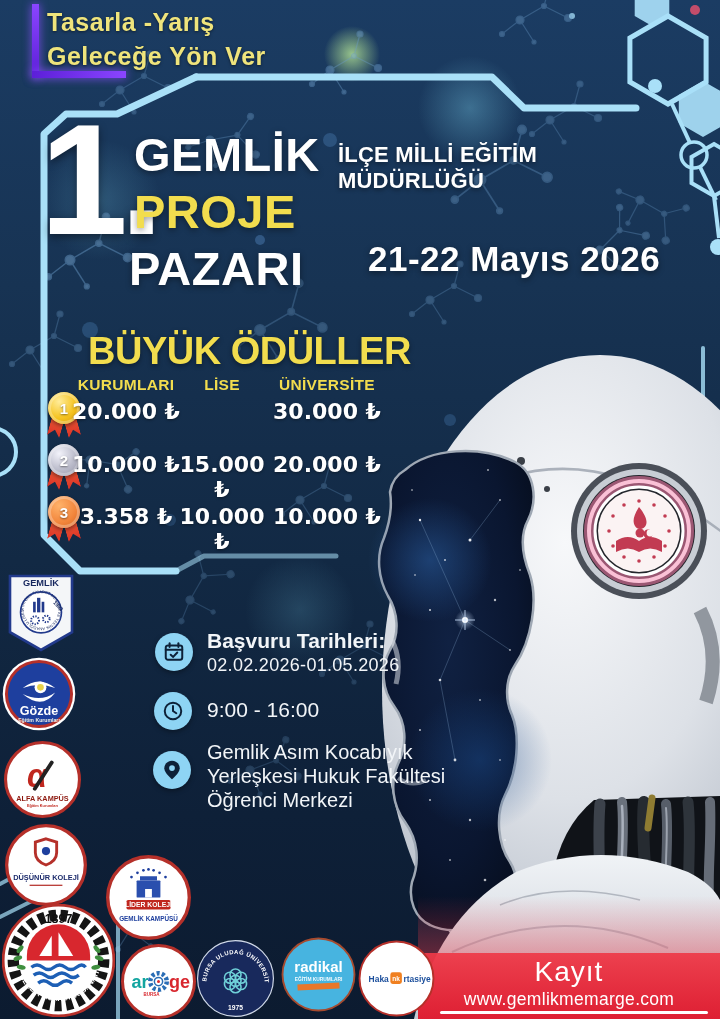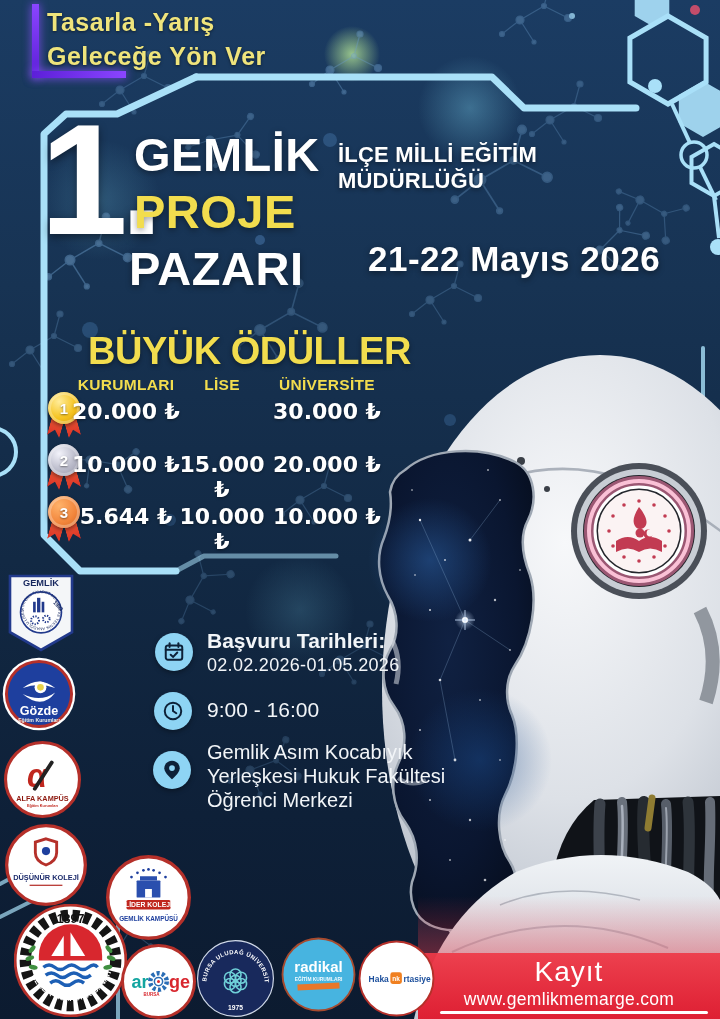--- a/index.html
+++ b/index.html
@@ -305,21 +305,21 @@
   </div>
   <div class="pval r2 pc1" style="z-index:3">10.000 ₺</div>
   <div class="pval r2 pc2" style="z-index:3">15.000 ₺</div>
   <div class="pval r2 pc3" style="z-index:3">20.000 ₺</div>
 
   <div class="medal m3" style="left:47px;top:496px;z-index:3">
     <span class="rib ribL"></span>
       <span class="rib ribR"></span>
     <span class="disc">3</span>
   </div>
-  <div class="pval r3 pc1" style="z-index:3">5.644 ₺</div>
+  <div class="pval r3 pc1" style="z-index:3">3.358 ₺</div>
   <div class="pval r3 pc2" style="z-index:3">10.000 ₺</div>
   <div class="pval r3 pc3" style="z-index:3">10.000 ₺</div>
 
   <div class="info-ico" style="left:155px;top:633px;z-index:3">
     <svg width="22" height="22" viewBox="0 0 20 20" fill="none" stroke="#0d2138" stroke-width="1.8" stroke-linecap="round">
       <rect x="2.5" y="4" width="15" height="13" rx="2"></rect>
       <line x1="6" y1="2" x2="6" y2="5.5"></line>
         <line x1="14" y1="2" x2="14" y2="5.5"></line>
       <line x1="2.5" y1="8" x2="17.5" y2="8"></line>
       <path d="M7 12.5 L9.2 14.5 L13 10.5"></path>
@@ -401,21 +401,21 @@
   <div class="logo" style="left:5px;top:824px;z-index:6">
     <svg width="82" height="82" viewBox="0 0 100 100">
       <circle cx="50" cy="50" r="48" fill="#fff" stroke="#b5302a" stroke-width="4"></circle>
       <path d="M50,18 L63,22 V35 Q63,45 50,50 Q37,45 37,35 V22 Z" fill="#fff" stroke="#b5302a" stroke-width="3.5"></path>
       <circle cx="50" cy="33" r="5" fill="#1e3f9e"></circle>
       <text x="50" y="68" text-anchor="middle" font-size="9" font-weight="800" fill="#1b2a6b">DÜŞÜNÜR KOLEJİ</text>
       <rect x="30" y="74" width="40" height="1.5" fill="#b5302a"></rect>
     </svg>
   </div>
 
-  <div class="logo" style="left:14px;top:904px;z-index:6">
+  <div class="logo" style="left:2px;top:904px;z-index:6">
     <svg width="113" height="113" viewBox="0 0 100 100">
       <defs>
           <path id="ringB" d="M14,60 A38,38 0 0 0 86,60"></path>
         </defs>
       <circle cx="50" cy="50" r="49" fill="#fff" stroke="#b5302a" stroke-width="2.5"></circle>
       <circle cx="50" cy="50" r="40" fill="none" stroke="#151515" stroke-width="10" stroke-dasharray="6 4"></circle>
       <circle cx="50" cy="50" r="34" fill="#fff"></circle>
       <text x="50" y="17" text-anchor="middle" font-size="11" font-weight="800" fill="#111">1897</text>
       <path d="M22,46 A28,28 0 0 1 78,46 L78,50 H22 Z" fill="#d8272e"></path>
       <path d="M44,28 L44,46 L33,46 Z" fill="#fff"></path>

